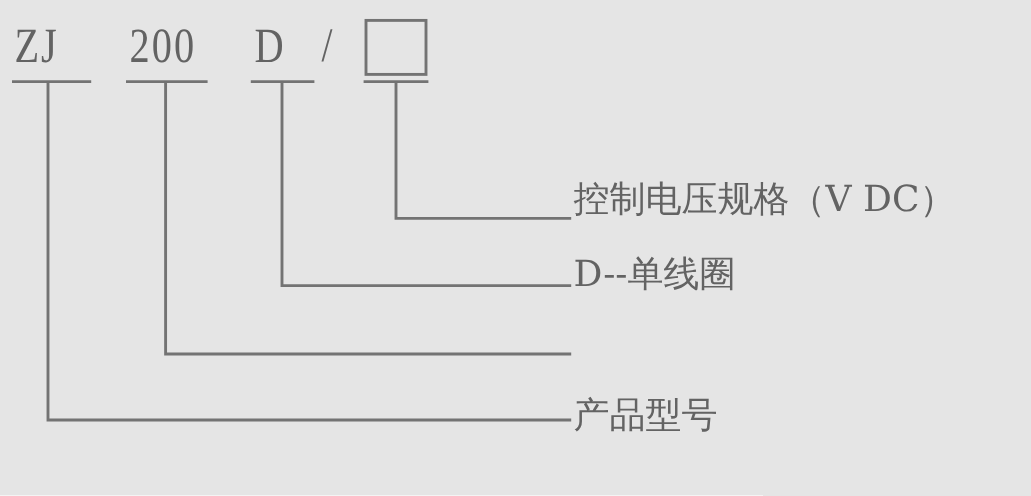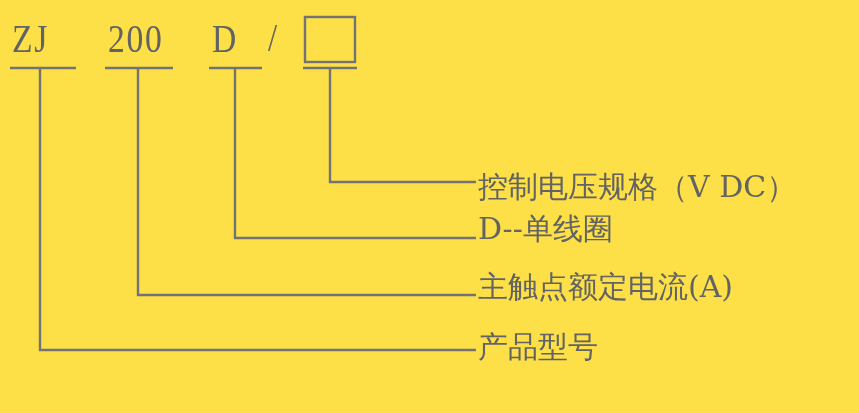--- a/index.html
+++ b/index.html
@@ -7,21 +7,21 @@
     padding: 0;
     background: #ffffff;
   }
   body {
     font-family: "Liberation Serif", "DejaVu Serif", serif;
   }
   #diagram {
     position: relative;
     width: 859px;
     height: 413px;
-    background: #fde047;
+    background: #e5e5e5;
     overflow: hidden;
   }
   #svg-layer {
     position: absolute;
     left: 0;
     top: 0;
     width: 859px;
     height: 413px;
   }
   .code-seg {
@@ -43,21 +43,21 @@
   .label {
     position: absolute;
     left: 478px;
     color: #636363;
     font-family: "DejaVu Serif", "Liberation Serif", serif;
     font-size: 30px;
     line-height: 1;
     white-space: pre;
     letter-spacing: 0px;
   }
-  #label-voltage { top: 152px; margin-top: 20px; }
+  #label-voltage { top: 152px; }
   #label-coil    { top: 214px; text-align: right; }
   #label-current { top: 272px; }
   #label-model   { top: 332px; }
 </style>
 </head>
 <body>
 
 <div id="diagram">
 
   <svg id="svg-layer" viewBox="0 0 859 413">
@@ -85,17 +85,16 @@
   <div class="code-seg" id="seg-200">200</div>
 
   <div class="code-seg" id="seg-d">D</div>
 
   <div class="code-seg" id="seg-slash">/</div>
 
   <div class="label" id="label-voltage">控制电压规格（V DC）</div>
 
   <div class="label" id="label-coil">D--单线圈</div>
 
-  <div class="label" id="label-current">主触点额定电流(A)</div>
 
   <div class="label" id="label-model">产品型号</div>
 
 </div>
 
 </body></html>

